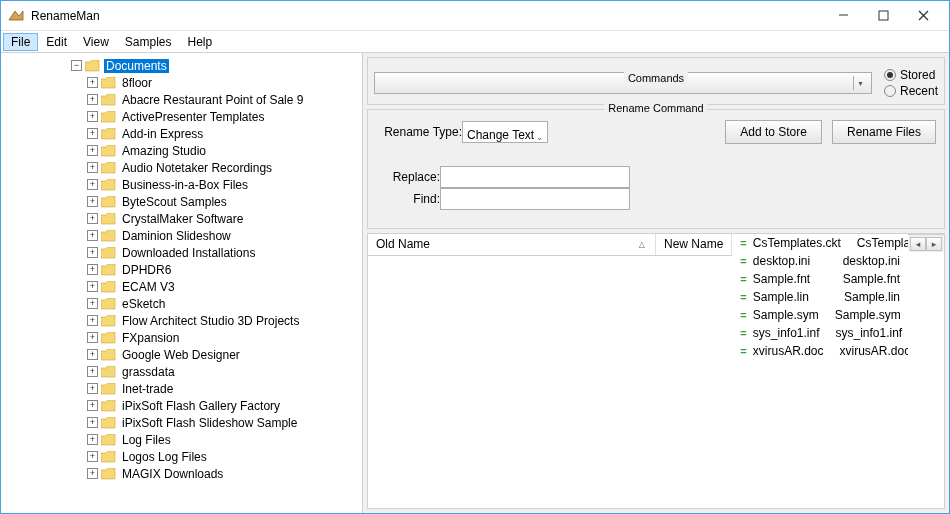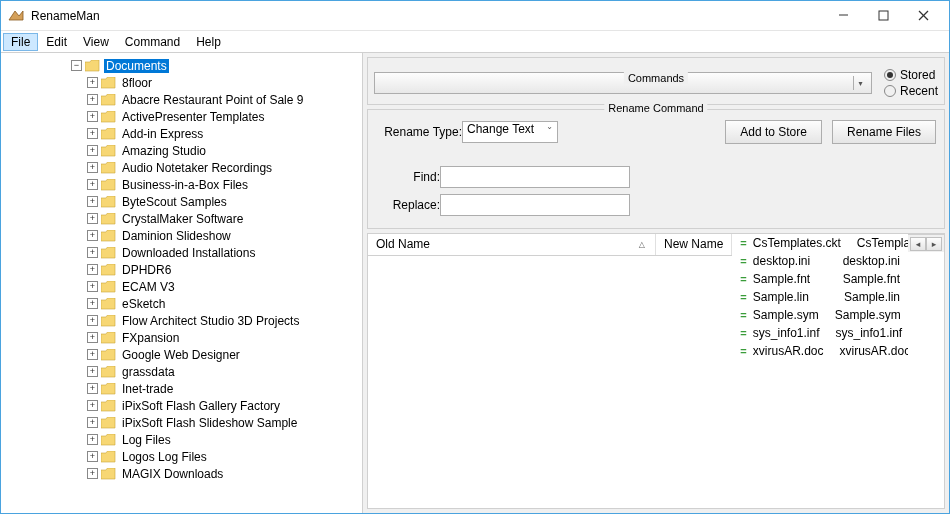--- a/index.html
+++ b/index.html
@@ -29,21 +29,21 @@
 .combo { flex: 1; height: 22px; border: 1px solid #adadad; background: linear-gradient(#fdfdfd,#e8e8e8); display: flex; align-items: center; justify-content: flex-end; padding-right: 4px; }
 .combo-arrow { width: 14px; height: 14px; border-left: 1px solid #adadad; display: flex; align-items: center; justify-content: center; font-size: 8px; color: #555; }
 .radio-col { display: flex; flex-direction: column; gap: 2px; margin-left: 6px; font-size: 12px; }
 .radio-col label { display: flex; align-items: center; gap: 4px; }
 .radio { width: 12px; height: 12px; border: 1px solid #888; border-radius: 50%; display: inline-flex; align-items: center; justify-content: center; }
 .radio.checked::after { content: ""; width: 6px; height: 6px; background: #333; border-radius: 50%; }
 .rename-cmd { border: 1px solid #d0d0d0; margin: 0 4px 4px 4px; padding: 10px 8px 12px 8px; position: relative; font-size: 12px; background: #f0f0f0; }
 .rename-cmd .legend { position: absolute; top: -8px; left: 50%; transform: translateX(-50%); background: #f0f0f0; padding: 0 4px; font-size: 11px; }
 .form-row { display: flex; align-items: center; margin-bottom: 6px; }
 .form-label { width: 86px; text-align: right; font-size: 12px; }
-.select-box { width: 96px; height: 22px; border: 1px solid #adadad; background: #fff; display: flex; align-items: flex-start; padding: 0 4px; font-size: 12px; justify-content: space-between; }
+.select-box { width: 86px; height: 22px; border: 1px solid #adadad; background: #fff; display: flex; align-items: flex-end; padding: 0 4px; font-size: 12px; justify-content: space-between; }
 .select-arrow { font-size: 8px; color: #555; }
 .btn { height: 24px; border: 1px solid #adadad; background: linear-gradient(#fdfdfd,#e5e5e5); padding: 0 14px; font-size: 12px; cursor: default; display: inline-flex; align-items: center; }
 .top-row { display: flex; align-items: center; justify-content: space-between; }
 .btns-right { display: flex; gap: 10px; margin-left: 36px; }
 .input { height: 22px; width: 190px; border: 1px solid #adadad; background: #fff; padding: 0 4px; font-size: 12px; }
 .table-panel { flex: 1; background: #fff; margin: 0 4px 4px 4px; border: 1px solid #d0d0d0; display: flex; flex-direction: row; overflow: hidden; font-size: 12px; }
 .table-header { display: flex; height: 22px; border-bottom: 1px solid #d0d0d0; background: #fff; }
 .th { padding: 3px 8px; border-right: 1px solid #e0e0e0; font-size: 12px; position: relative; }
 .th.old { width: 288px; }
 .th.new { flex: 1; }
@@ -89,21 +89,21 @@
             <line x1="10" y1="1" x2="1" y2="10" stroke="#333" stroke-width="1.2"></line>
           </svg>
       </div>
     </div>
   </div>
 
   <div class="menubar">
     <span class="menu-item active">File</span>
     <span class="menu-item">Edit</span>
     <span class="menu-item">View</span>
-    <span class="menu-item">Command</span>
+    <span class="menu-item">Samples</span>
     <span class="menu-item">Help</span>
   </div>
 
   <div class="content">
     <div class="tree-panel">
       <div class="tree-inner" id="tree-inner">
           <div class="tree-row">
             <span class="tree-spacer"></span>
             <span class="tree-spacer"></span>
             <span class="tree-spacer"></span>
@@ -434,26 +434,26 @@
               <span>Change Text</span>
               <span class="select-arrow">⌄</span>
             </div>
           </div>
           <div class="btns-right">
             <span class="btn">Add to Store</span>
             <span class="btn">Rename Files</span>
           </div>
         </div>
         <div class="find-replace">
+          <div class="form-row" style="margin-bottom:0">
+            <span class="form-label">Replace:</span>
+            <input class="input" value="" style="">
+          </div>
           <div class="form-row">
             <span class="form-label">Find:</span>
-            <input class="input" value="" style="">
-          </div>
-          <div class="form-row" style="margin-bottom:0">
-            <span class="form-label">Replace:</span>
             <input class="input" value="" style="">
           </div>
         </div>
       </div>
 
       <div class="table-panel">
         <div class="table-header">
           <div class="th old"><span>Old Name</span><span class="sort-ind">△</span></div>
           <div class="th new">New Name</div>
         </div>

